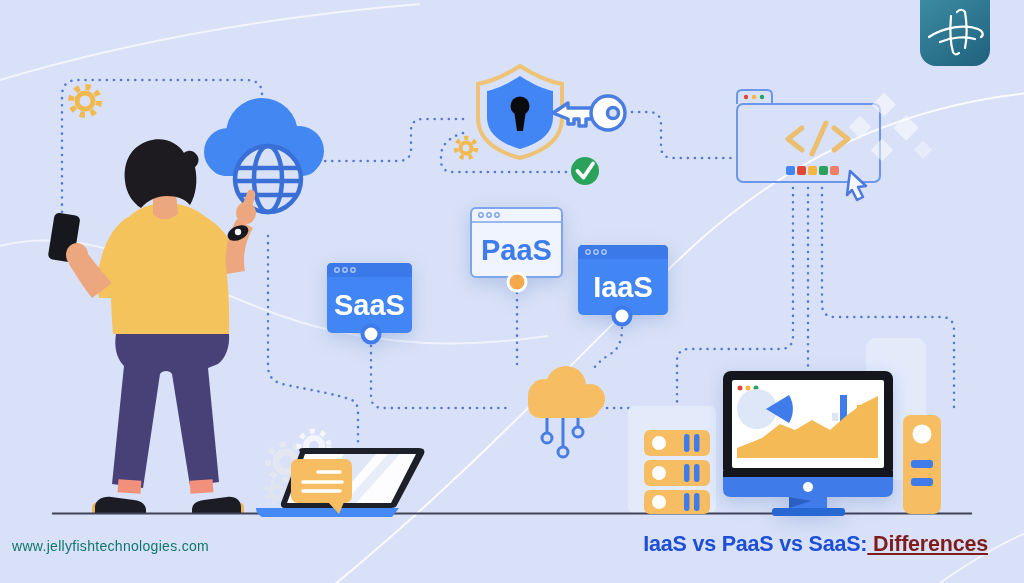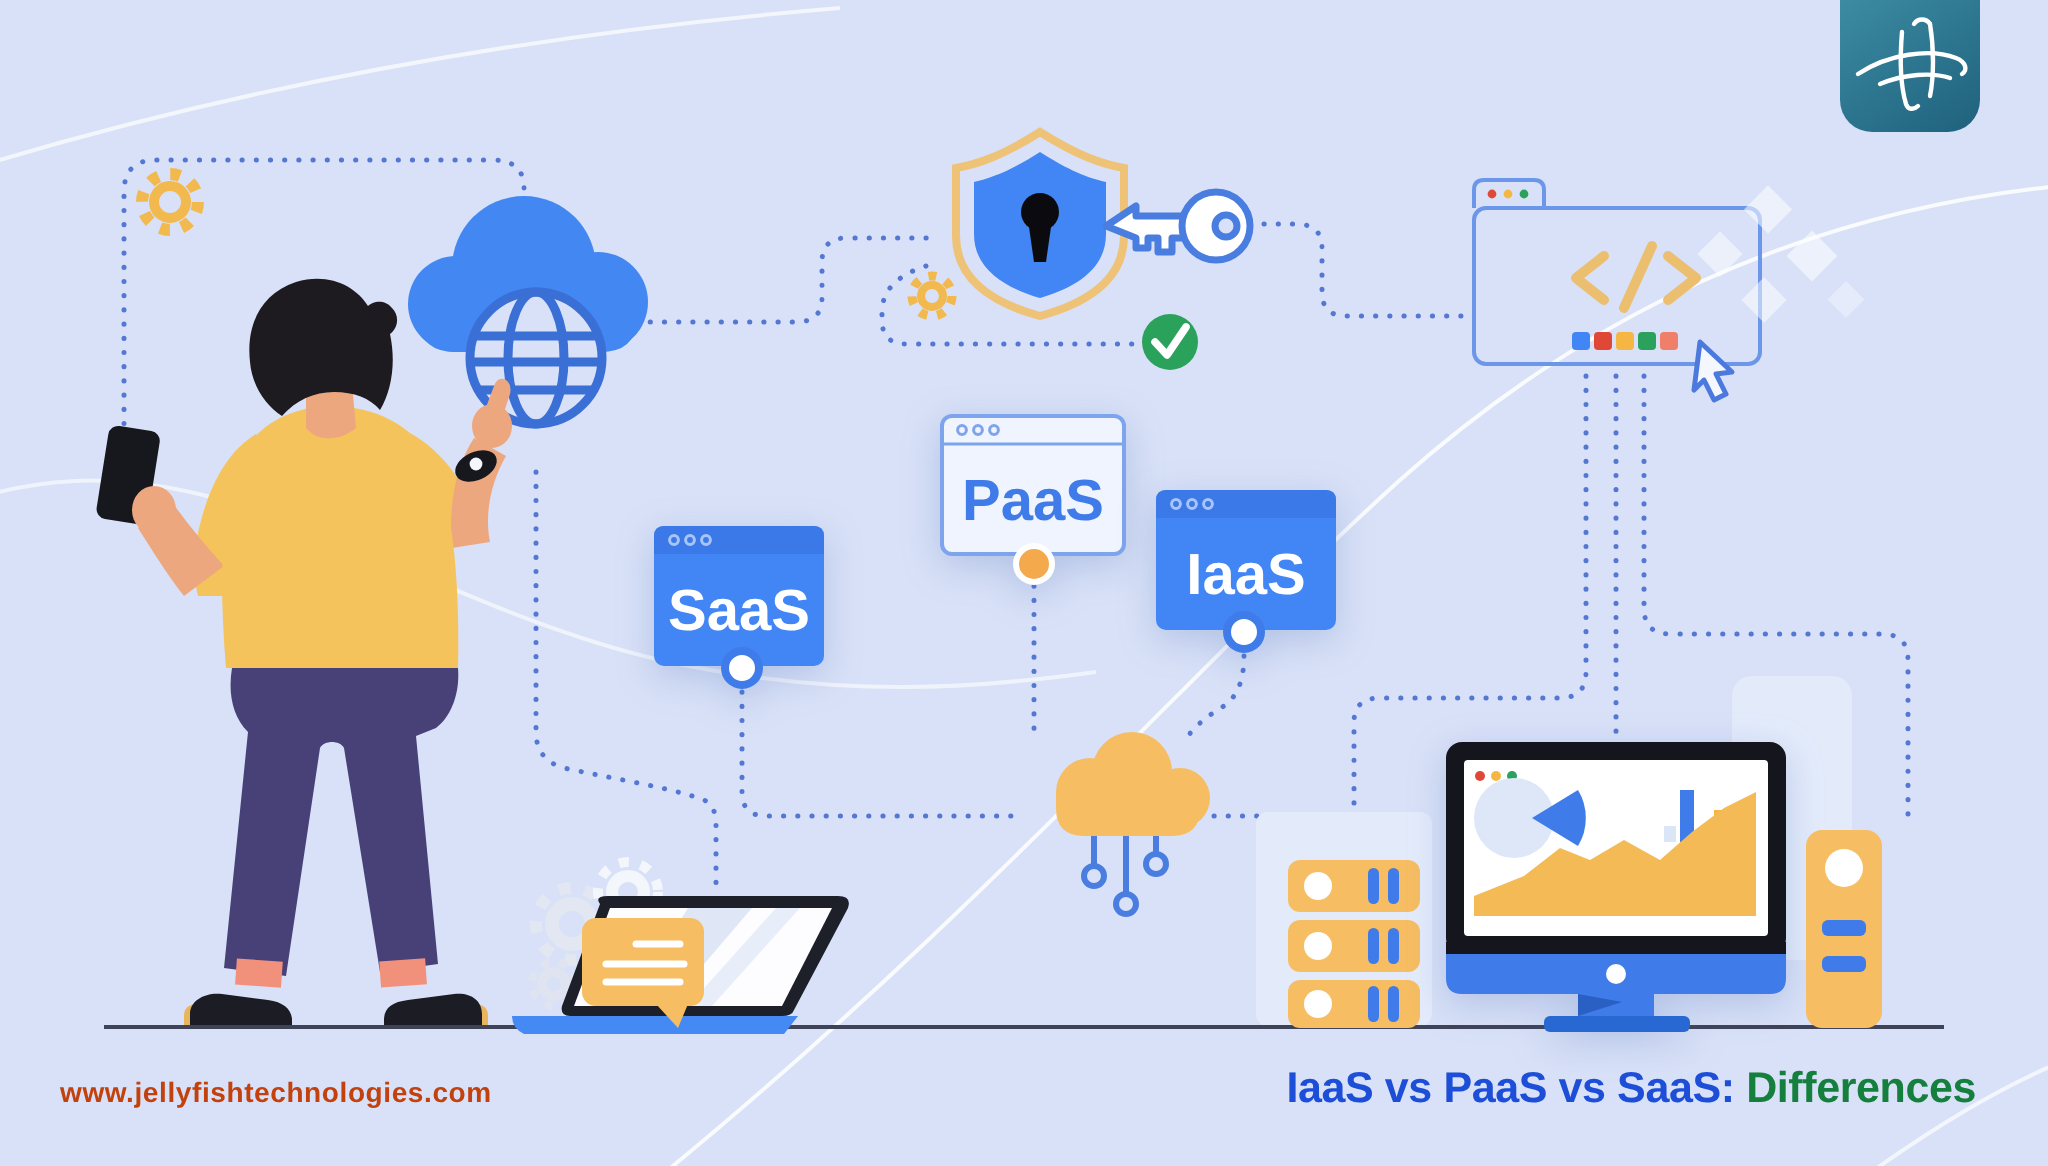--- a/index.html
+++ b/index.html
@@ -2,26 +2,26 @@
 <html><head>
 <meta charset="utf-8">
 <style>
   html,body{margin:0;padding:0;background:#b9c3e0;}
   .stage{position:relative;width:1024px;height:583px;overflow:hidden;
          background:#d8e1f7;font-family:"Liberation Sans",sans-serif;}
   .stage svg.scene{position:absolute;inset:0;display:block;}
   .logo{position:absolute;left:920px;top:0;width:70px;height:66px;
         background:linear-gradient(145deg,#3c8ba3 0%,#1f617c 100%);
         border-radius:0 0 16px 16px;display:flex;align-items:center;justify-content:center;}
-  .footer-url{position:absolute;left:30px;top:538px;font-size:14px;font-weight:bold;
-              color:#c2410c;letter-spacing:.3px;}
+  .footer-url{position:absolute;left:12px;top:538px;font-size:14px;font-weight:normal;
+              color:#0f766e;letter-spacing:.3px;}
   .footer-title{position:absolute;right:36px;top:532px;font-size:21.5px;font-weight:bold;
                 letter-spacing:-.2px;white-space:nowrap;}
   .footer-title .t1{color:#1d4ed8;}
-  .footer-title .t2{color:#15803d;}
+  .footer-title .t2{color:#7f1d1d;text-decoration:underline;}
   .win-label{font-weight:bold;font-size:29px;}
   .shadowed{filter:drop-shadow(0 5px 9px rgba(66,103,178,.25));}
 </style>
 </head>
 <body>
 
 <div class="stage">
 
 <svg class="scene" viewBox="0 0 1024 583">
 

